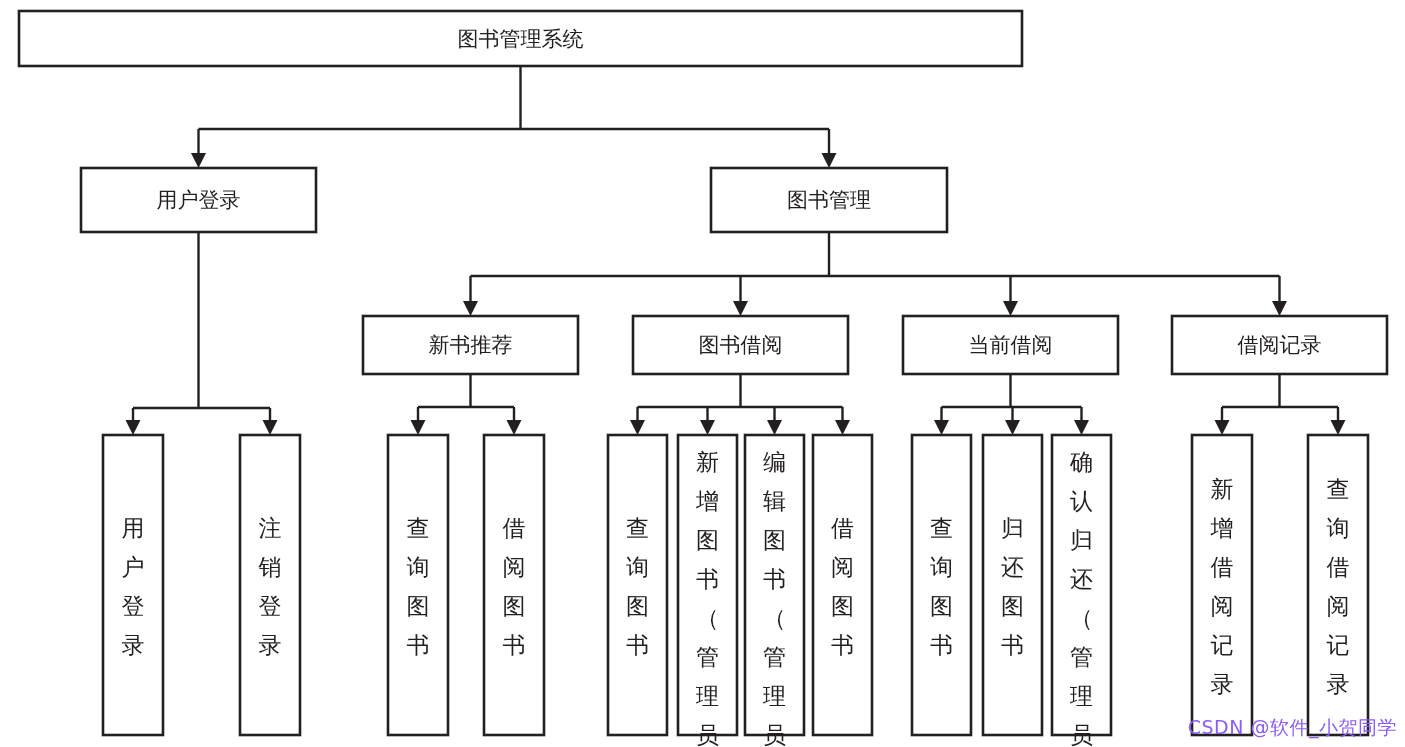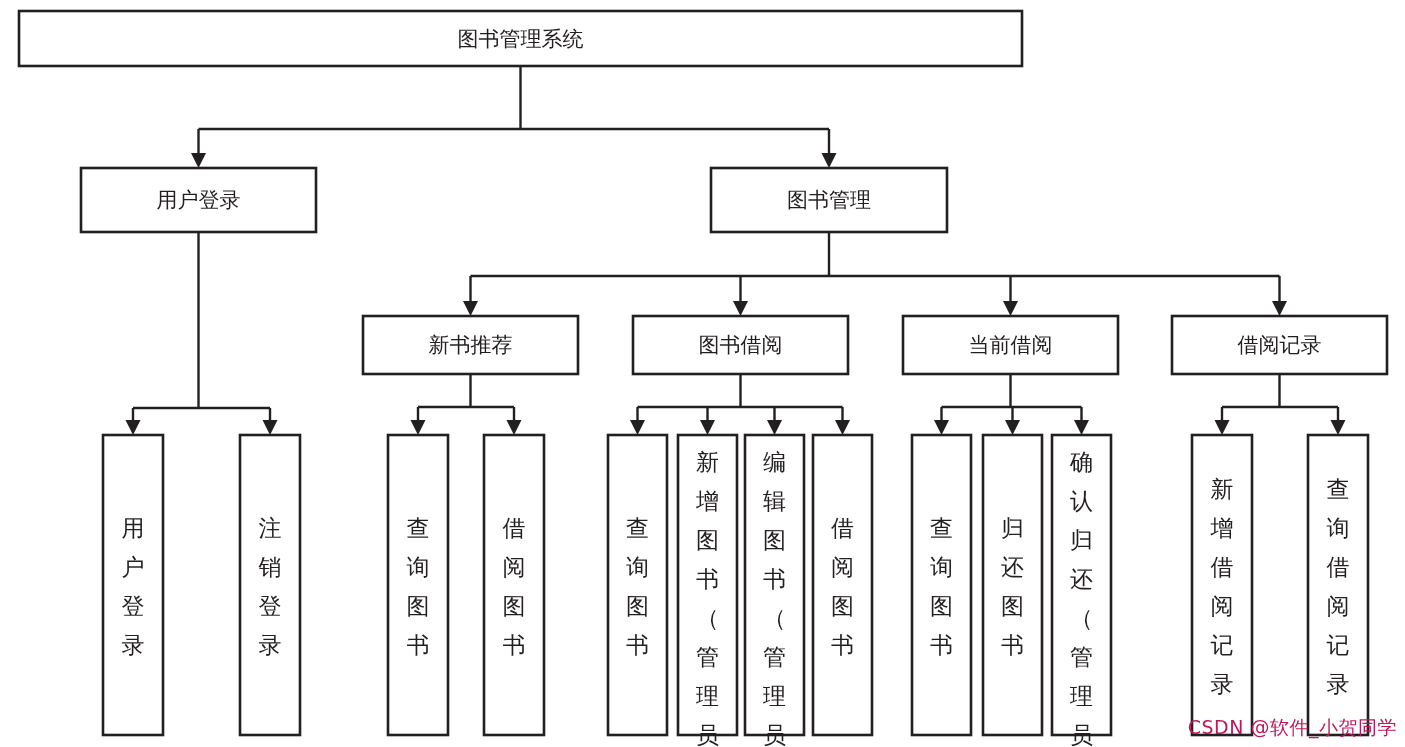--- a/index.html
+++ b/index.html
@@ -19,21 +19,21 @@
     dominant-baseline:middle;text-anchor:middle;
   }
   .leaf-label{
     font-family:"DejaVu Sans","Liberation Sans",sans-serif;
     fill:#231f20;font-size:23px;
     text-anchor:middle;
   }
   .watermark{
     position:absolute;right:8px;bottom:6px;
     font-family:"DejaVu Sans","Liberation Sans",sans-serif;
-    font-size:19px;color:#be185d;white-space:nowrap;
+    font-size:19px;color:#8b5cf6;white-space:nowrap;
     letter-spacing:0.5px;user-select:none;
   }
 </style>
 </head>
 <body>
 
 <div id="diagram-root">
   <svg id="tree-svg" width="1405" height="747" viewBox="0 0 1405 747" xmlns="http://www.w3.org/2000/svg">
       <g>
         <path d="M 520.5 66 L 520.5 129" class="connector"></path>

